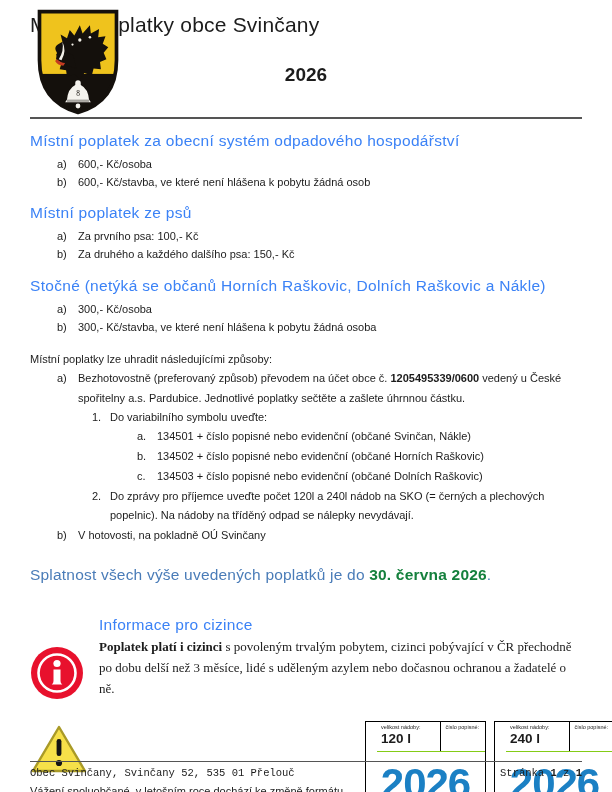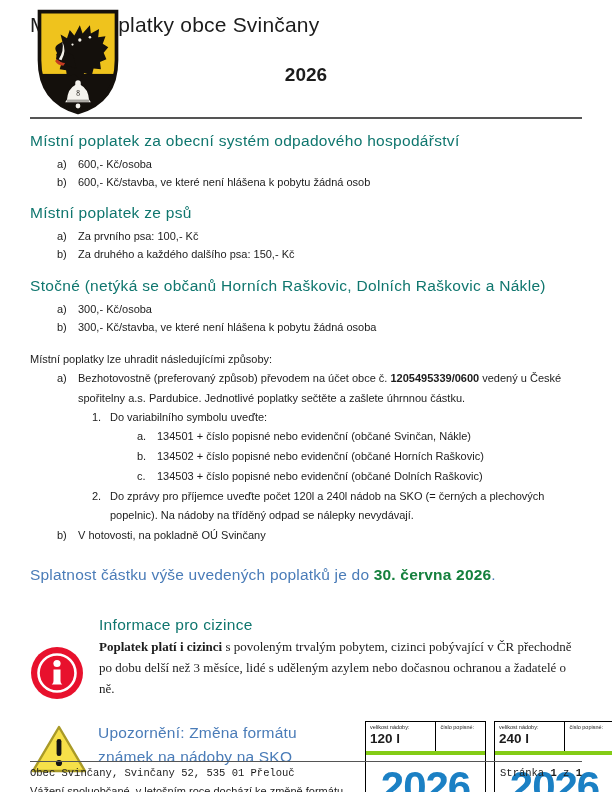--- a/index.html
+++ b/index.html
@@ -7,21 +7,21 @@
     width:612px;height:792px;background:#fff;margin:0 auto;position:relative;
     font-family:"Liberation Sans",sans-serif;color:#1c1c1c;overflow:hidden;
   }
   .content{padding:0 30px;}
   
   .header{position:relative;height:117px;border-bottom:2px solid #555;margin:0 30px;}
   .coat{position:absolute;left:2px;top:7px;width:92px;height:110px;}
   .doc-title{font-size:21px;font-weight:normal;padding-top:13px;letter-spacing:.2px;}
   .doc-year{text-align:center;font-size:19px;font-weight:bold;margin-top:27px;}
   
-  .h-blue{color:#0f766e;font-weight:400;font-size:15.5px;margin:13px 0 5px 0;letter-spacing:.3px;}
+  .h-blue{color:#3b82f6;font-weight:400;font-size:15.5px;margin:13px 0 5px 0;letter-spacing:.3px;}
   
   .fee-item{display:flex;margin-left:27px;font-size:11px;line-height:1.65;}
   .fee-item .lbl{width:21px;flex:none;}
   
   .pay-intro{font-size:11px;margin-top:15px;line-height:1.6;}
   .pay-a{display:flex;margin-left:27px;font-size:11px;line-height:1.75;margin-top:1px;}
   .pay-a .lbl{width:21px;flex:none;}
   .pay-a .txt{max-width:505px;}
   .sub-num{display:flex;margin-left:62px;font-size:11px;line-height:1.75;}
   .sub-num .lbl{width:18px;flex:none;}
@@ -40,21 +40,21 @@
   
   .warn-row{display:flex;margin-top:21px;align-items:flex-start;}
   .warn-left{width:322px;flex:none;}
   .warn-head{display:flex;gap:10px;align-items:flex-start;}
   .warn-icon{width:58px;height:52px;flex:none;margin-top:2px;}
   .warn-title{color:#4a7cb8;font-size:15.5px;line-height:1.55;letter-spacing:.2px;}
   .warn-text{font-size:11px;line-height:1.62;margin-top:8px;}
   
   .stickers{display:flex;gap:8px;margin-left:13px;}
   .sticker{width:119px;height:169px;border:1.5px solid #000;display:flex;flex-direction:column;background:#fff;}
-  .s-head{display:flex;border-bottom:4px solid #84cc16;height:29px;flex:none;}
+  .s-head{display:flex;border-bottom:1px solid #84cc16;height:29px;flex:none;margin-left:11px;}
   .s-c1{width:55%;border-right:1px solid #000;padding:2px 0 0 4px;}
   .s-c2{flex:1;padding:2px 0 0 4px;}
   .s-lab{font-size:5.5px;color:#222;}
   .s-val{font-size:13.5px;font-weight:bold;margin-top:1px;}
   .s-year{color:#1b80c4;font-size:42px;font-weight:bold;text-align:center;margin-top:11px;letter-spacing:-1px;line-height:1;}
   .s-sop{text-align:center;color:#7f7f7f;font-weight:bold;font-size:13px;letter-spacing:3px;margin-top:7px;line-height:1;}
   
   .footer{position:absolute;left:30px;right:30px;bottom:13px;border-top:1.5px solid #555;padding-top:5px;
           display:flex;justify-content:space-between;font-size:10.5px;font-family:Liberation Mono, monospace;}
 </style>
@@ -159,21 +159,21 @@
       <div class="sub-num">
         <span class="lbl">2.</span>
         <span class="txt">Do zprávy pro příjemce uveďte počet 120l a 240l nádob na SKO (= černých a plechových popelnic). Na nádoby na tříděný odpad se nálepky nevydávají.</span>
       </div>
       <div class="pay-a">
         <span class="lbl">b)</span>
         <span class="txt">V hotovosti, na pokladně OÚ Svinčany</span>
       </div>
     </div>
 
-    <div class="due"><span>Splatnost částku výše uvedených poplatků je do </span><span class="red">30. června 2026</span><span>.</span></div>
+    <div class="due"><span>Splatnost všech výše uvedených poplatků je do </span><span class="red">30. června 2026</span><span>.</span></div>
 
     <div class="info-row">
       <svg class="info-icon" viewBox="0 0 54 54" aria-hidden="true">
         <circle cx="27" cy="27" r="26" fill="#e8112d"></circle>
         <circle cx="27" cy="27" r="18.5" fill="none" stroke="#fff" stroke-width="2.6"></circle>
         <circle cx="27" cy="17.5" r="3.6" fill="#fff"></circle>
         <path fill="#fff" d="M23.5,23.5 h7 v11.5 q0,2.5 1.8,3.5 h-10.6 q1.8,-1 1.8,-3.5 Z"></path>
       </svg>
       <div class="info-body">
         <div class="h-blue">Informace pro cizince</div>
@@ -182,24 +182,20 @@
     </div>
 
     <div class="warn-row">
       <div class="warn-left">
         <div class="warn-head">
           <svg class="warn-icon" viewBox="0 0 58 52" aria-hidden="true">
             <path d="M29,4 L55,48 H3 Z" fill="#f6e049" stroke="#a99a27" stroke-width="2.4" stroke-linejoin="round"></path>
             <rect x="26.6" y="16" width="4.8" height="17" rx="2.2" fill="#141414"></rect>
             <circle cx="29" cy="40" r="3.1" fill="#141414"></circle>
           </svg>
-          <div class="warn-title">
-            <div>Upozornění: Změna formátu</div>
-            <div>známek na nádoby na SKO</div>
-          </div>
         </div>
         <div class="warn-text"><span>Vážení spoluobčané, v letošním roce dochází ke změně formátu známek na nádoby na SKO (= černé a plechové popelnice). Nově je nutné </span></div>
       </div>
 
       <div class="stickers">
 
         <div class="sticker">
           <div class="s-head">
             <div class="s-c1">
               <div class="s-lab">velikost nádoby:</div>

